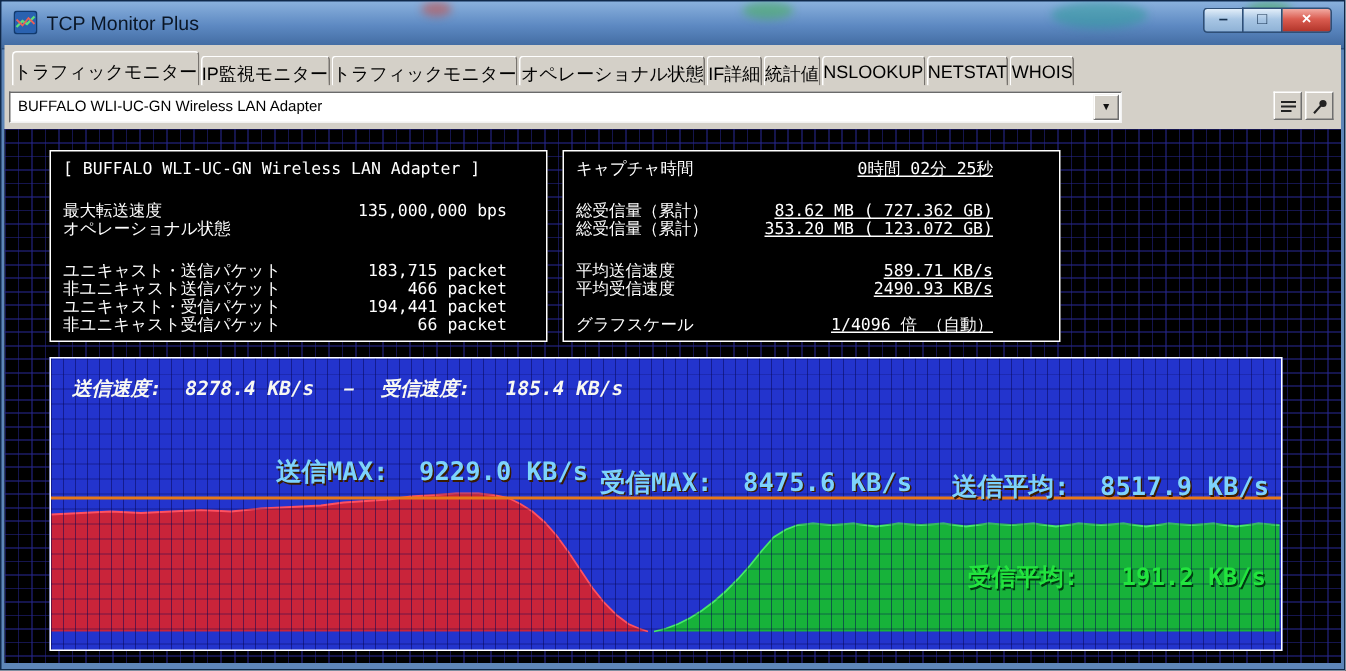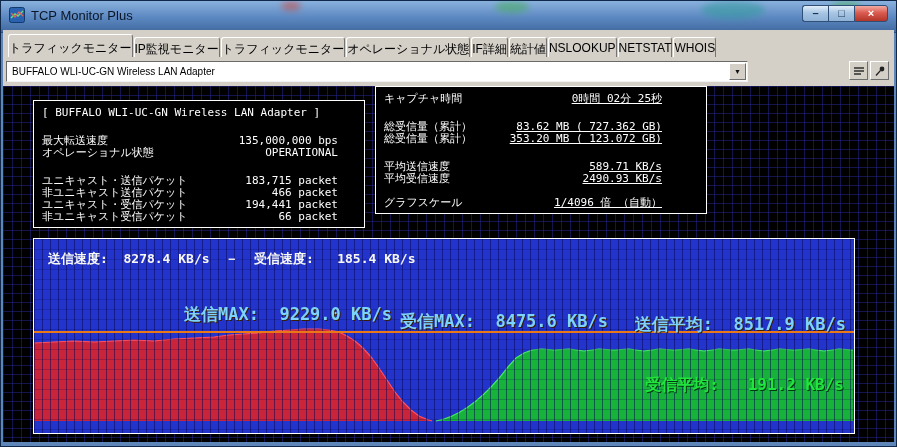--- a/index.html
+++ b/index.html
@@ -66,21 +66,21 @@
       repeating-linear-gradient(to right, rgba(38,38,140,.55) 0 1px, transparent 1px 9px),
       repeating-linear-gradient(to bottom, rgba(38,38,140,.55) 0 1px, transparent 1px 9px);
   }
   .panel{
     position:absolute;width:332px;height:128px;background:#000;
     border:1px solid #ffffff;color:#fff;
     font-family:"DejaVu Sans Mono","Liberation Mono",monospace;
     font-size:11px;line-height:12px;padding:6px 8px;
   }
   .panel.adapter{left:30px;top:14px;}
-  .panel.capture{left:372px;top:0;}
+  .panel.capture{left:372px;top:14px;}
   .gap16{height:16px;}
   .gap12{height:12px;}
   .prow{display:flex;white-space:pre;}
   .prow .lab{flex:none;}
   .prow .val{flex:1;text-align:right;white-space:pre;}
   .adapter .val{padding-right:18px;}
   .capture .val{padding-right:36px;text-decoration:underline;}
   
   .graph{
     position:absolute;left:30px;top:152px;width:822px;height:196px;
@@ -92,21 +92,21 @@
   .recv{fill:#17b23a;}
   .recv-edge{fill:none;stroke:#46e868;stroke-width:1.2;}
   .graph-grid{
     position:absolute;left:0;top:0;right:0;bottom:0;z-index:2;
     background-image:
       repeating-linear-gradient(to right, rgba(4,4,80,.5) 0 1px, transparent 1px 8px),
       repeating-linear-gradient(to bottom, rgba(4,4,80,.22) 0 1px, transparent 1px 10px);
   }
   .max-line{position:absolute;left:0;right:0;top:92px;height:2px;background:#e87818;z-index:3;}
   .gtext{position:absolute;z-index:4;white-space:pre;font-family:"DejaVu Sans Mono","Liberation Mono",monospace;font-weight:bold;}
-  .cur-speeds{left:14px;top:11px;font-size:13px;color:#f8f8f2;}
+  .cur-speeds{left:14px;top:11px;font-size:13px;color:#f8f8f2;font-style:italic;}
   .olabel{font-size:17px;color:#7dd3fc;text-shadow:1px 1px 0 #3a1c00;}
   .send-max{left:150px;top:64px;}
   .recv-max{left:366px;top:71px;}
   .send-avg{right:8px;top:74px;}
   .recv-avg{right:10px;top:136px;font-size:16px;color:#22e43e;text-shadow:1px 1px 0 #003a10;}
 </style>
 </head>
 <body>
 
 <div class="window">
@@ -172,21 +172,20 @@
 
       <div class="panel adapter">
         <div class="prow"><span class="lab">[ BUFFALO WLI-UC-GN Wireless LAN Adapter ]</span></div>
         <div class="gap16"></div>
         <div class="prow">
           <span class="lab">最大転送速度</span>
           <span class="val">135,000,000 bps</span>
         </div>
         <div class="prow">
           <span class="lab">オペレーショナル状態</span>
-          <span class="val">OPERATIONAL</span>
         </div>
         <div class="gap16"></div>
         <div class="prow">
           <span class="lab">ユニキャスト・送信パケット</span>
           <span class="val">183,715 packet</span>
         </div>
         <div class="prow">
           <span class="lab">非ユニキャスト送信パケット</span>
           <span class="val">466 packet</span>
         </div>

